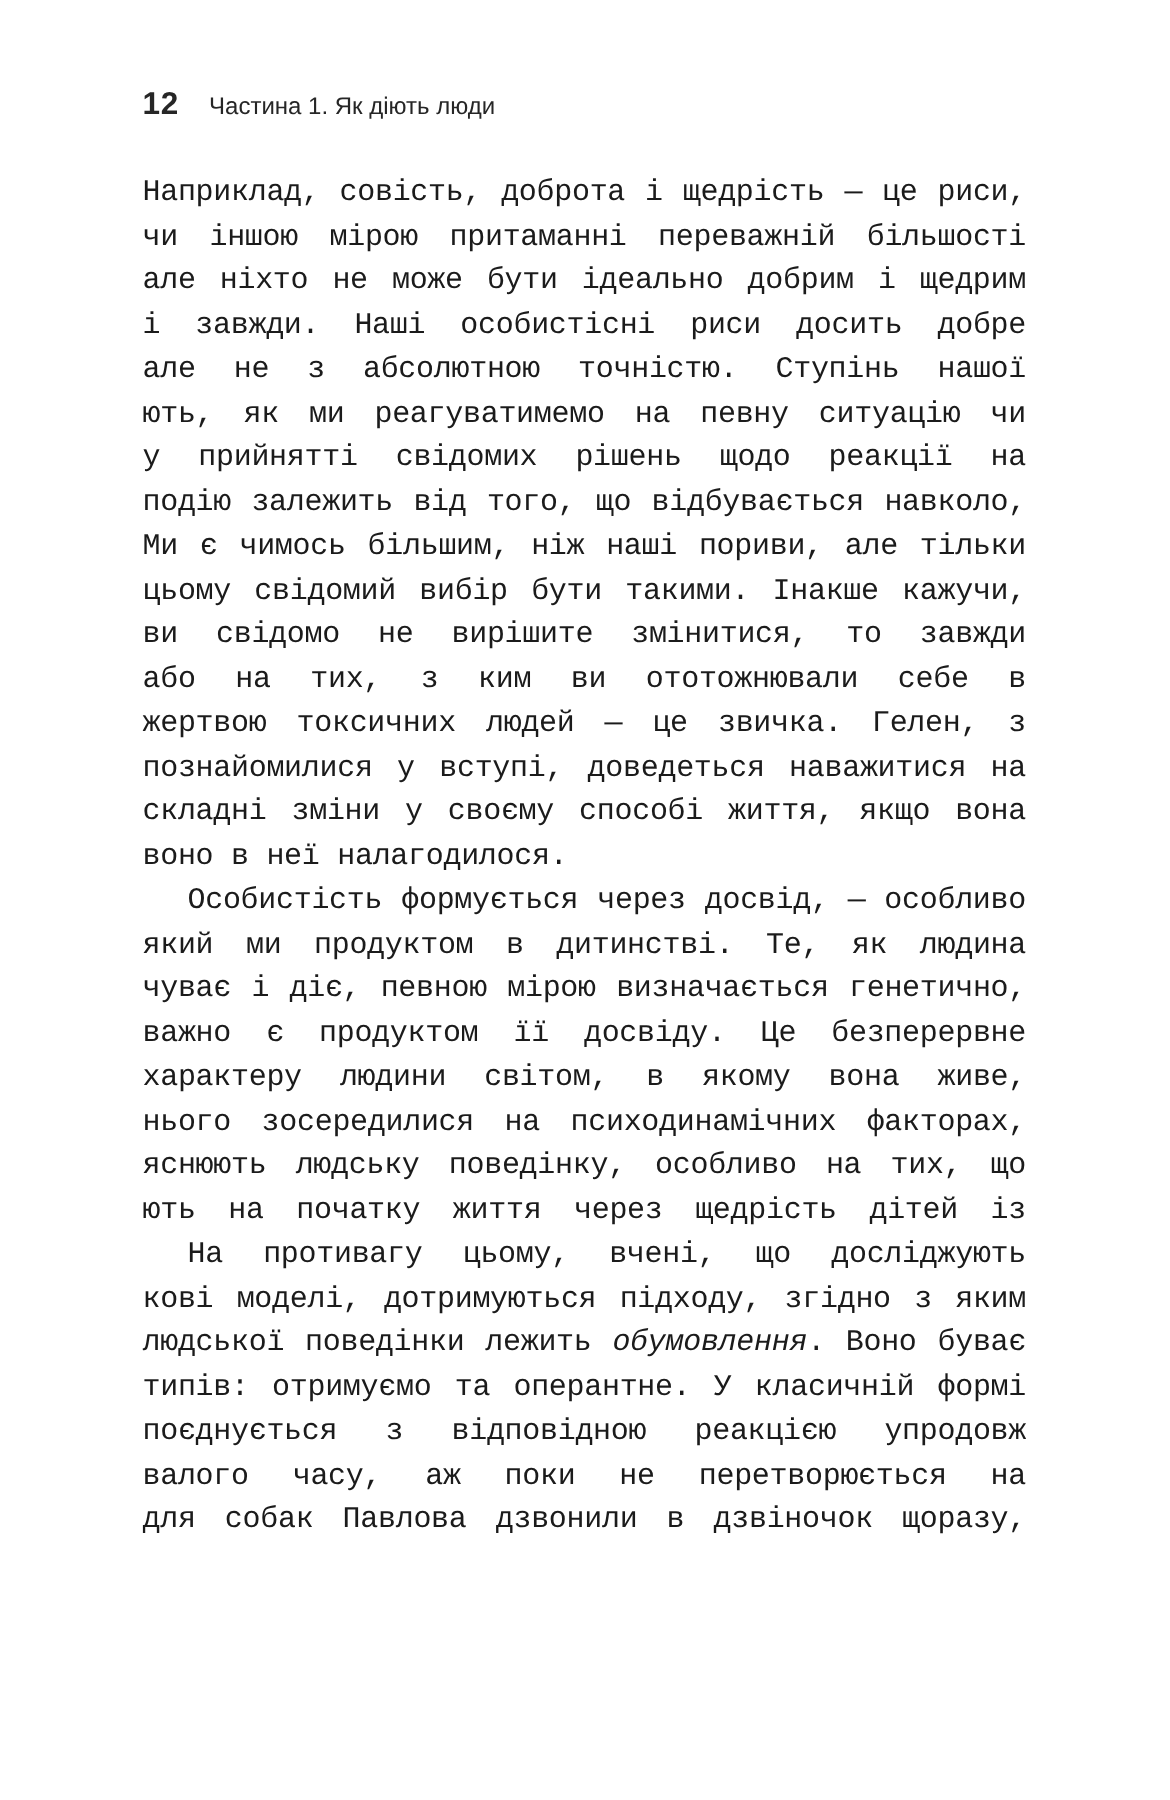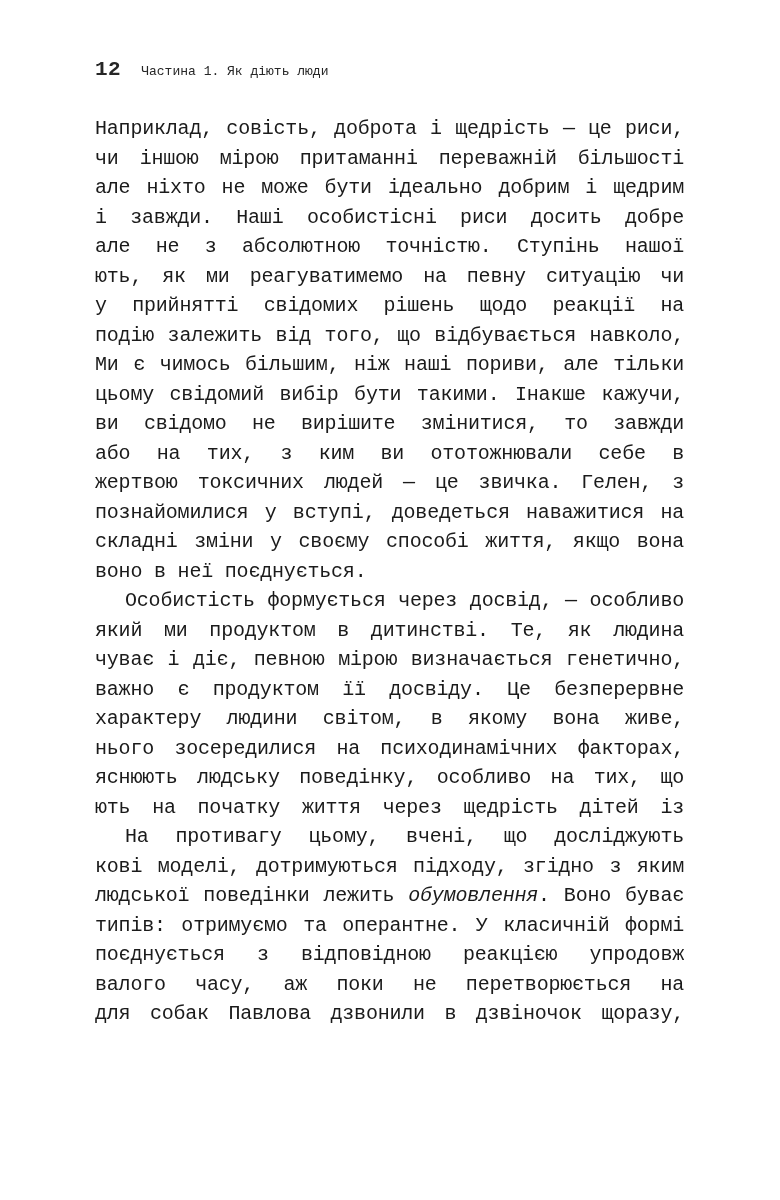--- a/index.html
+++ b/index.html
@@ -13,31 +13,31 @@
     height: 1200px;
     background: #ffffff;
     overflow: hidden;
   }
   .page-header {
     position: absolute;
     left: 95px;
     top: 58px;
     display: flex;
     align-items: baseline;
-    font-family: Liberation Mono, monospace;
+    font-family: Liberation Sans, sans-serif;
     color: #262626;
   }
   .page-number {
     font-size: 21px;
     font-weight: 700;
     margin-right: 20px;
     letter-spacing: 0.5px;
   }
   .chapter-title {
-    font-size: 13px;
+    font-size: 16px;
     font-weight: 400;
   }
   .body-text {
     position: absolute;
     left: 95px;
     top: 114px;
     width: 589px;
     font-family: Liberation Mono, monospace;
     font-size: 20px;
     color: #1b1b1b;
@@ -82,21 +82,21 @@
         <div class="line"><span>ють, як ми реагуватимемо на певну ситуацію чи людину,</span></div>
         <div class="line"><span>у прийнятті свідомих рішень щодо реакції на людину чи</span></div>
         <div class="line"><span>подію залежить від того, що відбувається навколо, нашого</span></div>
         <div class="line"><span>Ми є чимось більшим, ніж наші пориви, але тільки якщо</span></div>
         <div class="line"><span>цьому свідомий вибір бути такими. Інакше кажучи, якщо</span></div>
         <div class="line"><span>ви свідомо не вирішите змінитися, то завжди однаково пе-</span></div>
         <div class="line"><span>або на тих, з ким ви ототожнювали себе в минулому. Бути</span></div>
         <div class="line"><span>жертвою токсичних людей — це звичка. Гелен, з якою ми</span></div>
         <div class="line"><span>познайомилися у вступі, доведеться наважитися на деякі</span></div>
         <div class="line"><span>складні зміни у своєму способі життя, якщо вона хоче, щоб</span></div>
-        <div class="line line-last"><span>воно в неї поєднується.</span></div>
+        <div class="line line-last"><span>воно в неї налагодилося.</span></div>
       </div>
       <div class="paragraph">
         <div class="line line-indent"><span>Особистість формується через досвід, — особливо той,</span></div>
         <div class="line"><span>який ми продуктом в дитинстві. Те, як людина мислить, від-</span></div>
         <div class="line"><span>чуває і діє, певною мірою визначається генетично, але пере-</span></div>
         <div class="line"><span>важно є продуктом її досвіду. Це безперервне формування</span></div>
         <div class="line"><span>характеру людини світом, в якому вона живе, називається</span></div>
         <div class="line"><span>нього зосередилися на психодинамічних факторах, що по-</span></div>
         <div class="line"><span>яснюють людську поведінку, особливо на тих, що виника-</span></div>
         <div class="line line-last"><span>ють на початку життя через щедрість дітей із батьками.</span></div>

